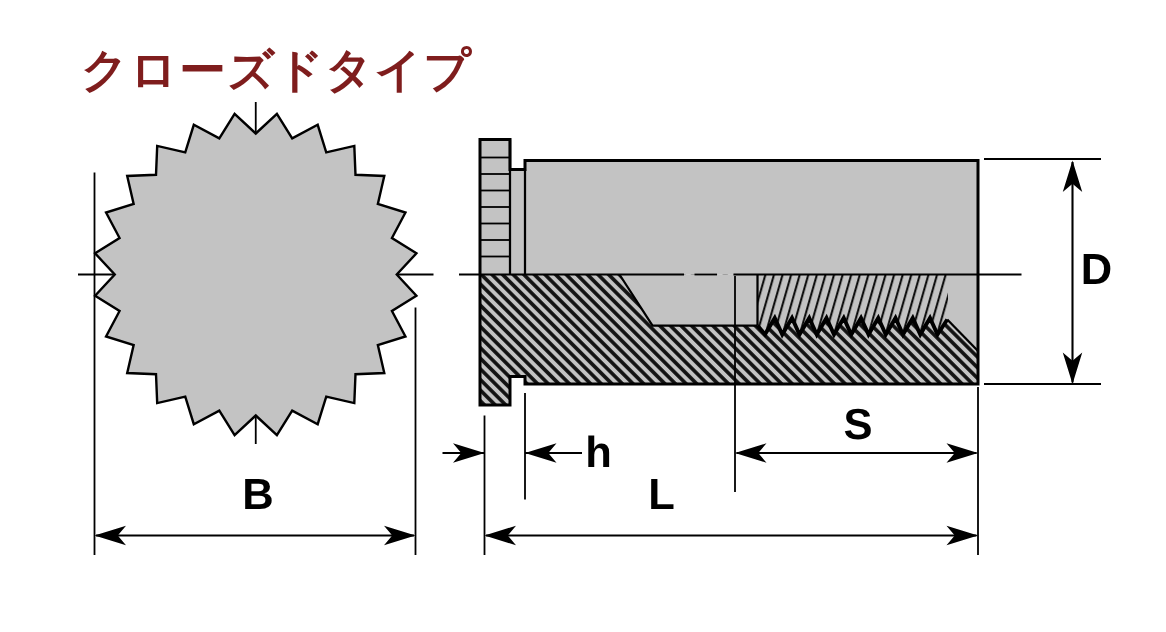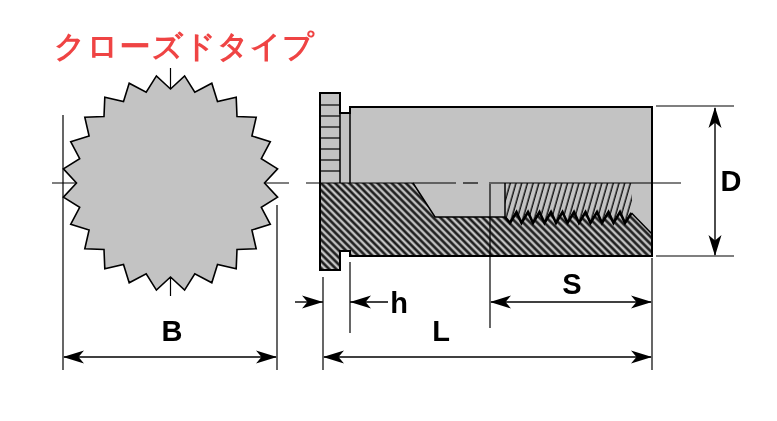--- a/index.html
+++ b/index.html
@@ -7,21 +7,21 @@
     position:relative;width:777px;height:421px;background:#ffffff;
     font-family:"Liberation Sans","DejaVu Sans",sans-serif;overflow:hidden;
   }
   #drawing{position:absolute;left:0;top:0;}
   .dim-label{
     position:absolute;transform:translate(-50%,-50%);
     font-weight:700;font-size:29px;color:#000;line-height:1;white-space:nowrap;
   }
   .title{
     position:absolute;left:54px;top:26px;font-weight:700;font-size:31px;
-    color:#ef4444;letter-spacing:1px;white-space:nowrap;
+    color:#7f1d1d;letter-spacing:1px;white-space:nowrap;
   }
 </style>
 </head>
 <body>
 
 <div id="stage">
 
   <svg id="drawing" width="777" height="421" viewBox="0 0 777 421">
     <defs>
 

